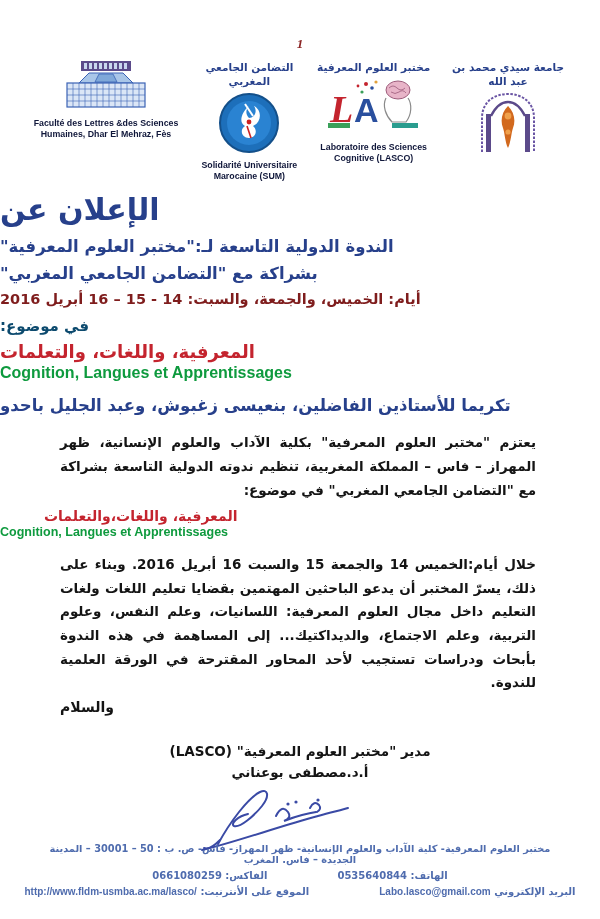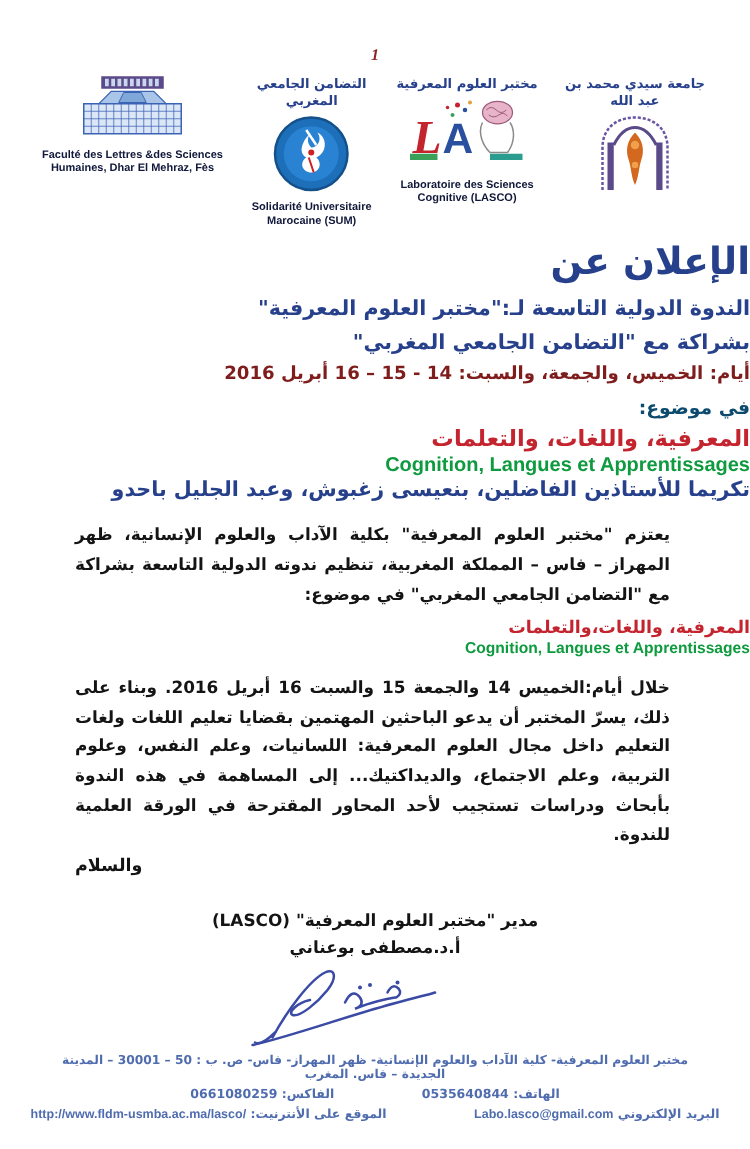--- a/index.html
+++ b/index.html
@@ -36,34 +36,34 @@
     font-size:8.8px;line-height:1.25;
     margin-top:6px;
     font-family:"Liberation Sans", sans-serif;
   }
   .col-faculty{width:156px;}
   .col-sum{width:108px;}
   .col-lasco{width:118px;}
   .col-univ{width:128px;}
   .logo-art{display:block;}
   
-  .c{text-align:right;direction:rtl;}
+  .c{text-align:left;direction:rtl;}
   .announce-title{
     margin-top:10px;
     font-size:30px;font-weight:bold;color:#27408b;
     letter-spacing:1px;
   }
   .h-line1{margin-top:10px;font-size:16.5px;font-weight:bold;color:#27408b;}
   .h-line2{margin-top:8px;font-size:16.5px;font-weight:bold;color:#27408b;}
   .h-line3{margin-top:8px;font-size:14.5px;font-weight:bold;color:#7f1d1d;}
   .h-line4{margin-top:10px;font-size:15px;font-weight:bold;color:#0c4a6e;}
   .topic-ar{margin-top:6px;font-size:18px;font-weight:bold;color:#c4242e;}
   .topic-fr{margin-top:2px;font-size:16px;font-weight:bold;color:#0e9a3e;direction:ltr;
             font-family:"Liberation Sans", sans-serif;}
-  .tribute{font-size:16.5px;font-weight:bold;color:#27408b;}
+  .tribute{margin-top:14px;font-size:16.5px;font-weight:bold;color:#27408b;}
   
   .para{
     direction:rtl;
     margin:16px 64px 0 60px;
     text-align:justify;
     font-size:13.5px;font-weight:bold;color:#141414;
     line-height:1.75;
   }
   .topic-ar-small{margin-top:6px;font-size:14px;font-weight:bold;color:#c4242e;padding-left:44px;}
   .topic-fr-small{margin-top:1px;font-size:12.5px;font-weight:bold;color:#0e9a3e;direction:ltr;

